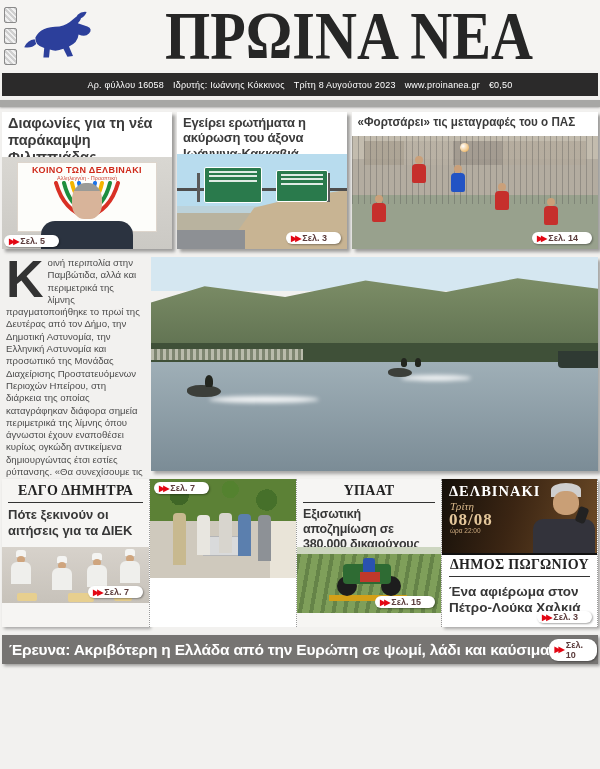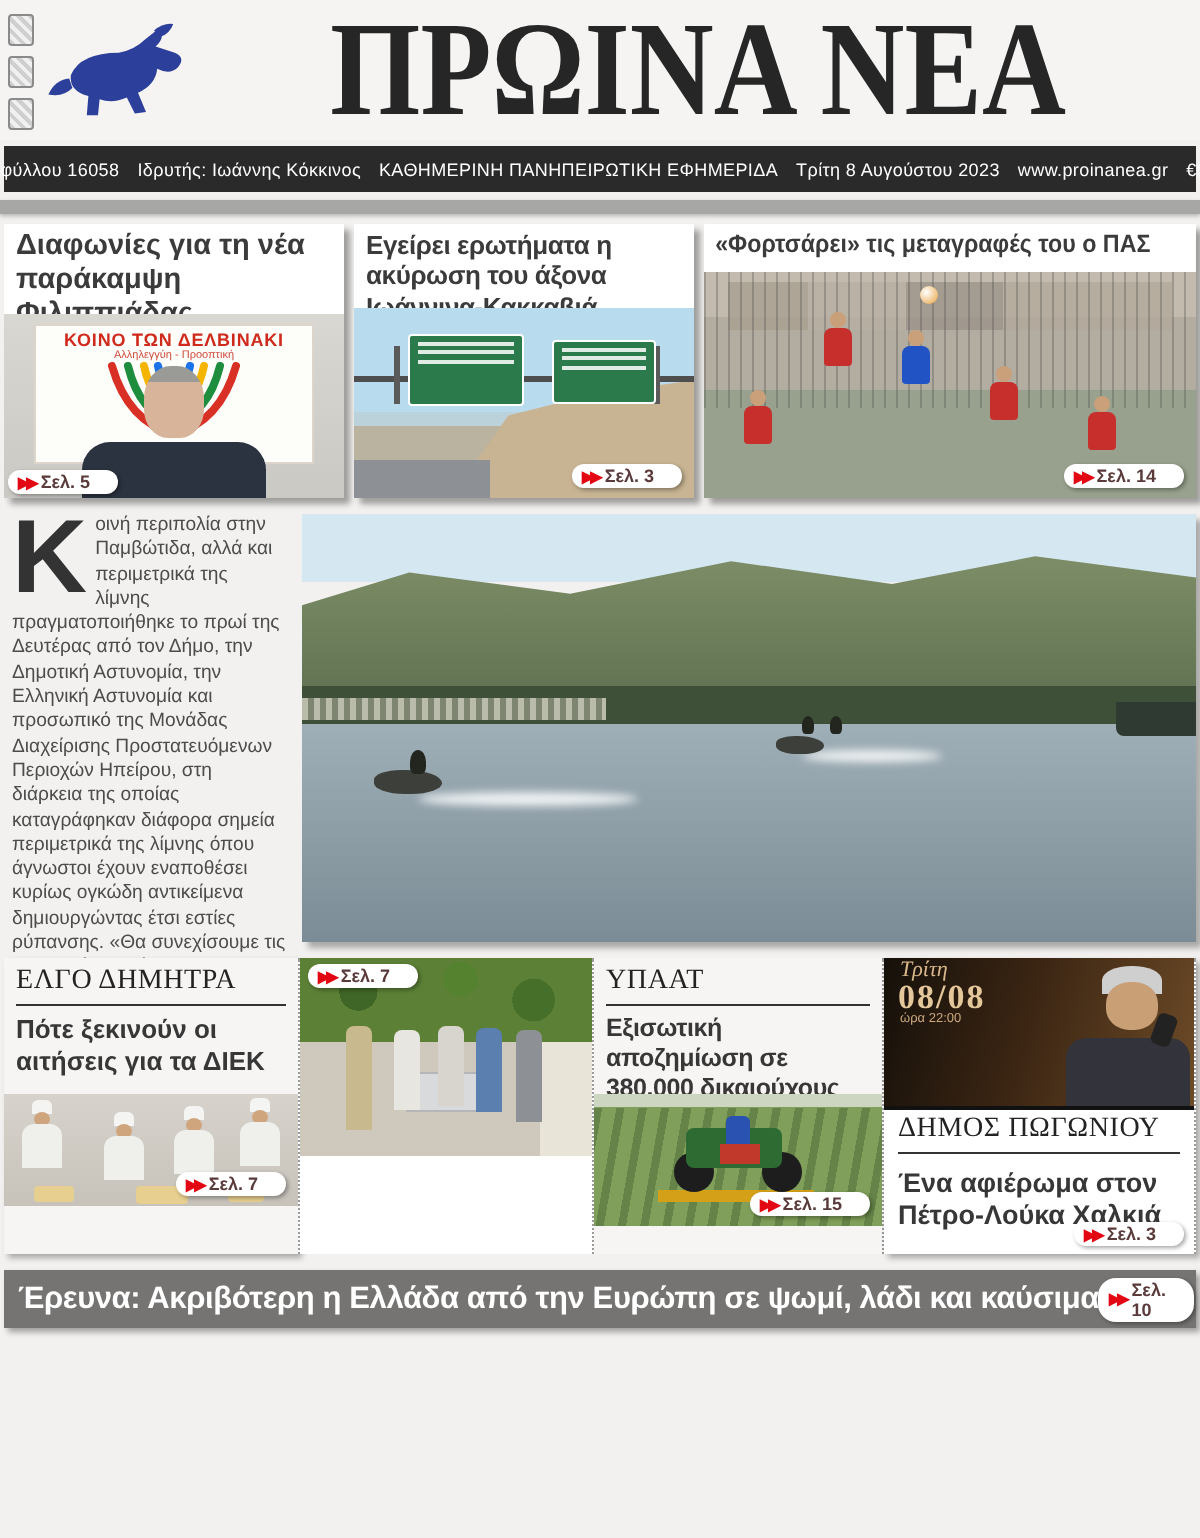--- a/index.html
+++ b/index.html
@@ -98,22 +98,22 @@
   .boat { position:absolute; background:#3c3f3a; border-radius:40% 55% 45% 45%; }
   .boater { position:absolute; background:#23261f; border-radius:50% 50% 30% 30%; }
   
   .bottom-row { display:flex; height:148px; margin:8px 2px 0; }
   .bcol { position:relative; padding:2px 6px 0; }
   .bc1 { width:147px; background:#f6f5f3; box-shadow:2px 2px 3px rgba(0,0,0,.3); }
   .bc2 { width:148px; border-left:1px dotted #9a9a9a; border-right:1px dotted #9a9a9a; background:#fff; padding:0; }
   .bc3 { width:145px; background:#f6f5f3; border-right:1px dotted #9a9a9a; }
   .bc4 { flex:1; background:#fff; padding:0; border-right:1px dotted #9a9a9a; box-shadow:2px 2px 3px rgba(0,0,0,.3); }
   .kicker {
-    font-family:"Liberation Serif", serif; font-weight:normal; font-size:14px; color:#232323;
-    letter-spacing:.3px; border-bottom:1.5px solid #333; padding:2px 0 3px; margin-bottom:4px;
+    font-family:"Liberation Serif", serif; font-weight:bold; font-size:14px; color:#232323;
+    letter-spacing:.3px; border-bottom:1.5px solid #333; padding:2px 0 3px; margin-bottom:4px;text-align:center;
   }
   .bhead { font-weight:bold; color:#373737; line-height:1.2; }
   .bc1 .bhead { font-size:13px; height:38px; }
   .bc3 .bhead { font-size:12.5px; height:38px; letter-spacing:-.2px; }
   .bc2 .bhead { font-size:13.5px; padding:4px 7px; }
   .bc4 .bhead { font-size:13.5px; padding:3px 7px; height:40px; }
   .bphoto { position:relative; overflow:hidden; }
   .bc1 .bphoto { height:56px; margin:2px -6px 0; }
   .bc2 .bphoto { height:99px; }
   .bc3 .bphoto { height:66px; margin:2px -6px 0; }
@@ -183,21 +183,20 @@
           <path d="M70 6 q6 -5 12 -4 q-2 6 -8 8 z"></path>
         </g>
       </svg>
     </div>
     <h1 class="mast-title">ΠΡΩΙΝΑ ΝΕΑ</h1>
   </header>
 
   <div class="info-bar">
     <span>Αρ. φύλλου 16058</span>
     <span>Ιδρυτής: Ιωάννης Κόκκινος</span>
-    <span>ΚΑΘΗΜΕΡΙΝΗ ΠΑΝΗΠΕΙΡΩΤΙΚΗ ΕΦΗΜΕΡΙΔΑ</span>
     <span>Τρίτη 8 Αυγούστου 2023</span>
     <span>www.proinanea.gr</span>
     <span>€0,50</span>
   </div>
   <div class="gray-strip"></div>
 
   <section class="top-stories">
 
     <article class="card c1">
       <div class="story-head">Διαφωνίες για τη νέα παράκαμψη Φιλιππιάδας</div>
@@ -380,20 +379,21 @@
         <div class="tr-driver" style="left:46%; top:16%; width:12px; height:14px;"></div>
         <span class="page-tag tag-br">
           <span class="arrows">▶▶</span>
           <span>Σελ. 15</span>
         </span>
       </div>
     </article>
 
     <article class="bcol bc4">
       <div class="poster">
+        <div class="poster-title">ΔΕΛΒΙΝΑΚΙ</div>
         <div class="poster-day">Τρίτη</div>
         <div class="poster-date">08/08</div>
         <div class="poster-time">ώρα 22:00</div>
         <div class="pman">
           <div class="hair"></div>
             <div class="face"></div>
             <div class="suit"></div>
             <div class="mic"></div>
         </div>
       </div>

